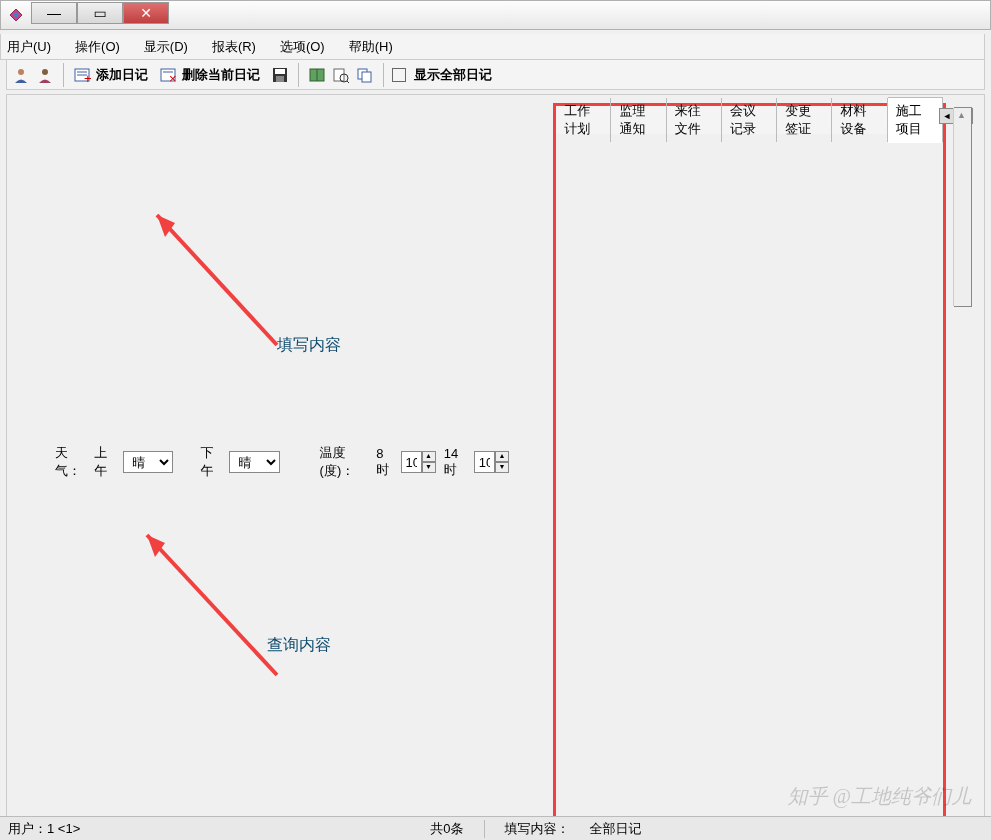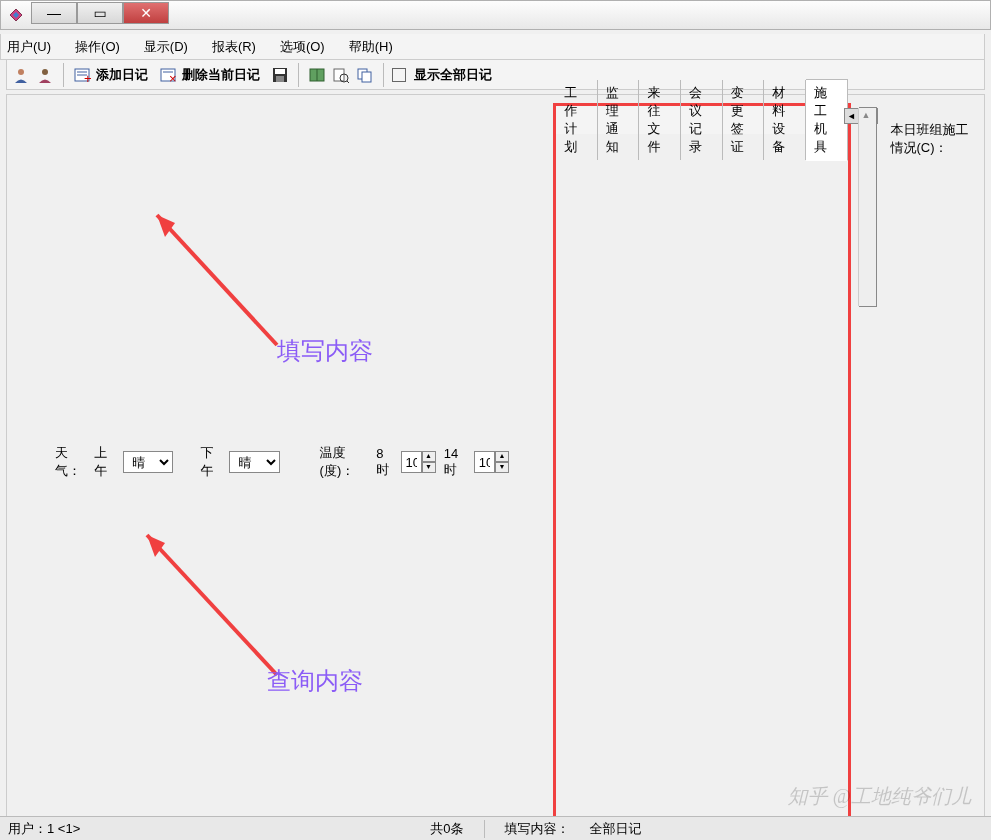--- a/index.html
+++ b/index.html
@@ -79,21 +79,21 @@
 
 
 .statusbar { position: absolute; bottom: 0; left: 0; right: 0; height: 24px; background: #e8e8e8; border-top: 1px solid #bbb; display: flex; align-items: center; padding: 0 8px; gap: 20px; }
 .statusbar .sb-sep { border-left: 1px solid #bbb; height: 18px; }
 .sb-center { margin-left: 330px; }
 
 
 .arrow { position: absolute; pointer-events: none; z-index: 50; }
 .arrow-line { stroke: #f04040; stroke-width: 4; fill: none; }
 .arrow-head { fill: #f04040; }
-.anno { position: absolute; color: #8b5cf6; font-size: 24px; font-family: "SimHei","Microsoft YaHei"; z-index: 50; }
+.anno { position: absolute; color: #0c4a6e; font-size: 16px; font-family: "SimHei","Microsoft YaHei"; z-index: 50; }
 
 
 .watermark { position: absolute; bottom: 30px; right: 20px; color: rgba(0,0,0,0.18); font-size: 20px; font-style: italic; z-index: 100; font-family: "Microsoft YaHei"; }
 </style>
 </head>
 <body>
 
 <div class="titlebar">
   <span class="app-icon">
     <svg width="18" height="18">
@@ -213,46 +213,45 @@
     </div>
 
     <div class="tabs-wrap">
       <div class="tabs">
         <span class="tab">工作计划</span>
         <span class="tab">监理通知</span>
         <span class="tab">来往文件</span>
         <span class="tab">会议记录</span>
         <span class="tab">变更签证</span>
         <span class="tab">材料设备</span>
-        <span class="tab active">施工机具</span>
+        <span class="tab active">施工项目</span>
       </div>
       <div class="tab-scroll">
         <span>◄</span>
         <span>►</span>
       </div>
     </div>
 
     <div class="content-box">
       <div class="scrollbar"></div>
     </div>
 
     <svg class="arrow" style="left:120px; top:100px;" width="160" height="160">
       <line class="arrow-line" x1="150" y1="150" x2="30" y2="20"></line>
       <polygon class="arrow-head" points="30,20 48,28 38,42"></polygon>
     </svg>
     <div class="anno" style="left:270px; top:240px;">填写内容</div>
 
-    <div class="section-lbl">本日班组施工情况(C)：</div>
 
 
     <svg class="arrow" style="left:110px; top:420px;" width="180" height="170">
       <line class="arrow-line" x1="160" y1="160" x2="30" y2="20"></line>
       <polygon class="arrow-head" points="30,20 48,28 38,42"></polygon>
     </svg>
-    <div class="anno" style="left:260px; top:570px;">查询内容</div>
+    <div class="anno" style="left:260px; top:540px;">查询内容</div>
   </div>
 </div>
 
 <div class="statusbar">
   <span>用户：1 &lt;1&gt;</span>
   <span class="sb-center">共0条</span>
   <span class="sb-sep"></span>
   <span>填写内容：</span>
   <span>全部日记</span>
 </div>

